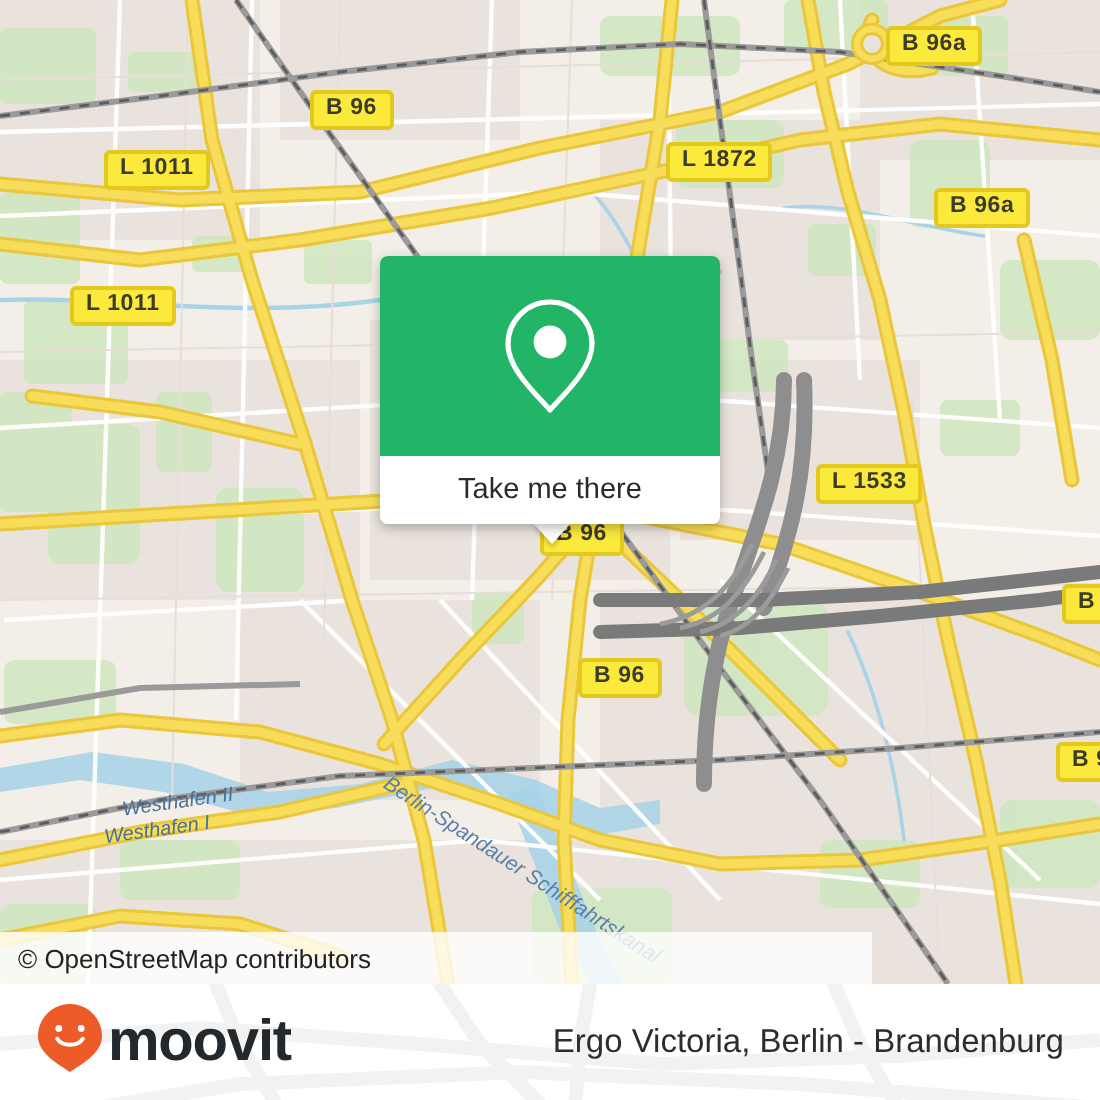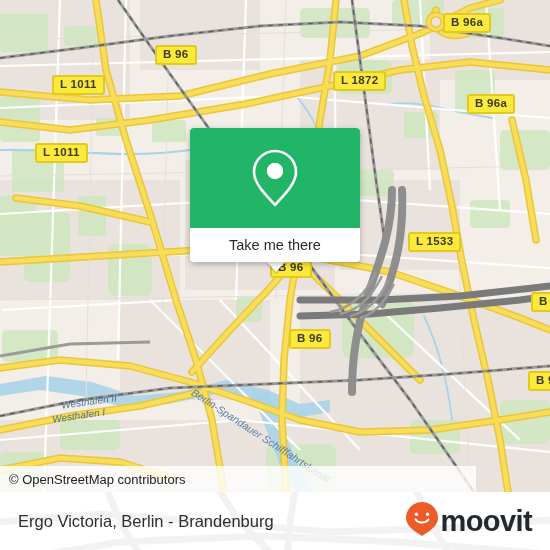--- a/index.html
+++ b/index.html
@@ -104,21 +104,21 @@
     border-right: 10px solid transparent;
     border-top: 11px solid #ffffff;
     filter: drop-shadow(0 2px 1px rgba(0,0,0,0.18));
   }
 
   
   #attribution {
     position: absolute;
     left: 0;
     top: 466px;
-    width: 476px;
+    width: 436px;
     height: 26px;
     background: rgba(255,255,255,0.80);
     display: flex;
     align-items: center;
     box-sizing: border-box;
     padding-left: 9px;
     font-size: 13px;
     color: #222222;
   }
 
@@ -376,28 +376,28 @@
       <g fill="none" stroke="#8a8a8a" stroke-width="7">
         <path d="M0 500 L 100 492 L 210 500 L 330 510 L 450 506 L 550 498"></path>
         <path d="M96 440 L 120 500 L 150 550"></path>
         <path d="M300 440 L 290 500 L 286 550"></path>
         <path d="M404 440 L 430 500 L 460 550"></path>
         <path d="M0 540 L 120 520 L 260 514 L 400 520 L 550 532"></path>
         <path d="M200 440 L 240 500 L 290 550"></path>
       </g>
     </svg>
     <div id="footer-inner">
-      <span id="footer-title">Ergo Victoria, Berlin - Brandenburg</span>
       <span id="brand">
         <span>
           <svg width="34" height="36" viewBox="0 0 34 36" aria-hidden="true">
             <path d="M17 1 C 8.2 1, 1 8.2, 1 17 C 1 26, 12 31.5, 17 35 C 22 31.5, 33 26, 33 17 C 33 8.2, 25.8 1, 17 1 Z" fill="#ec5b28"></path>
             <circle cx="11.4" cy="13.2" r="1.7" fill="#ffffff"></circle>
             <circle cx="22.6" cy="13.2" r="1.7" fill="#ffffff"></circle>
             <path d="M10.6 18.4 C 13 22.4, 21 22.4, 23.4 18.4" fill="none" stroke="#ffffff" stroke-width="2" stroke-linecap="round"></path>
           </svg>
         </span>
         <span id="brand-wordmark">moovit</span>
       </span>
+      <span id="footer-title">Ergo Victoria, Berlin - Brandenburg</span>
     </div>
   </div>
 
 </div>
 
 </body></html>

